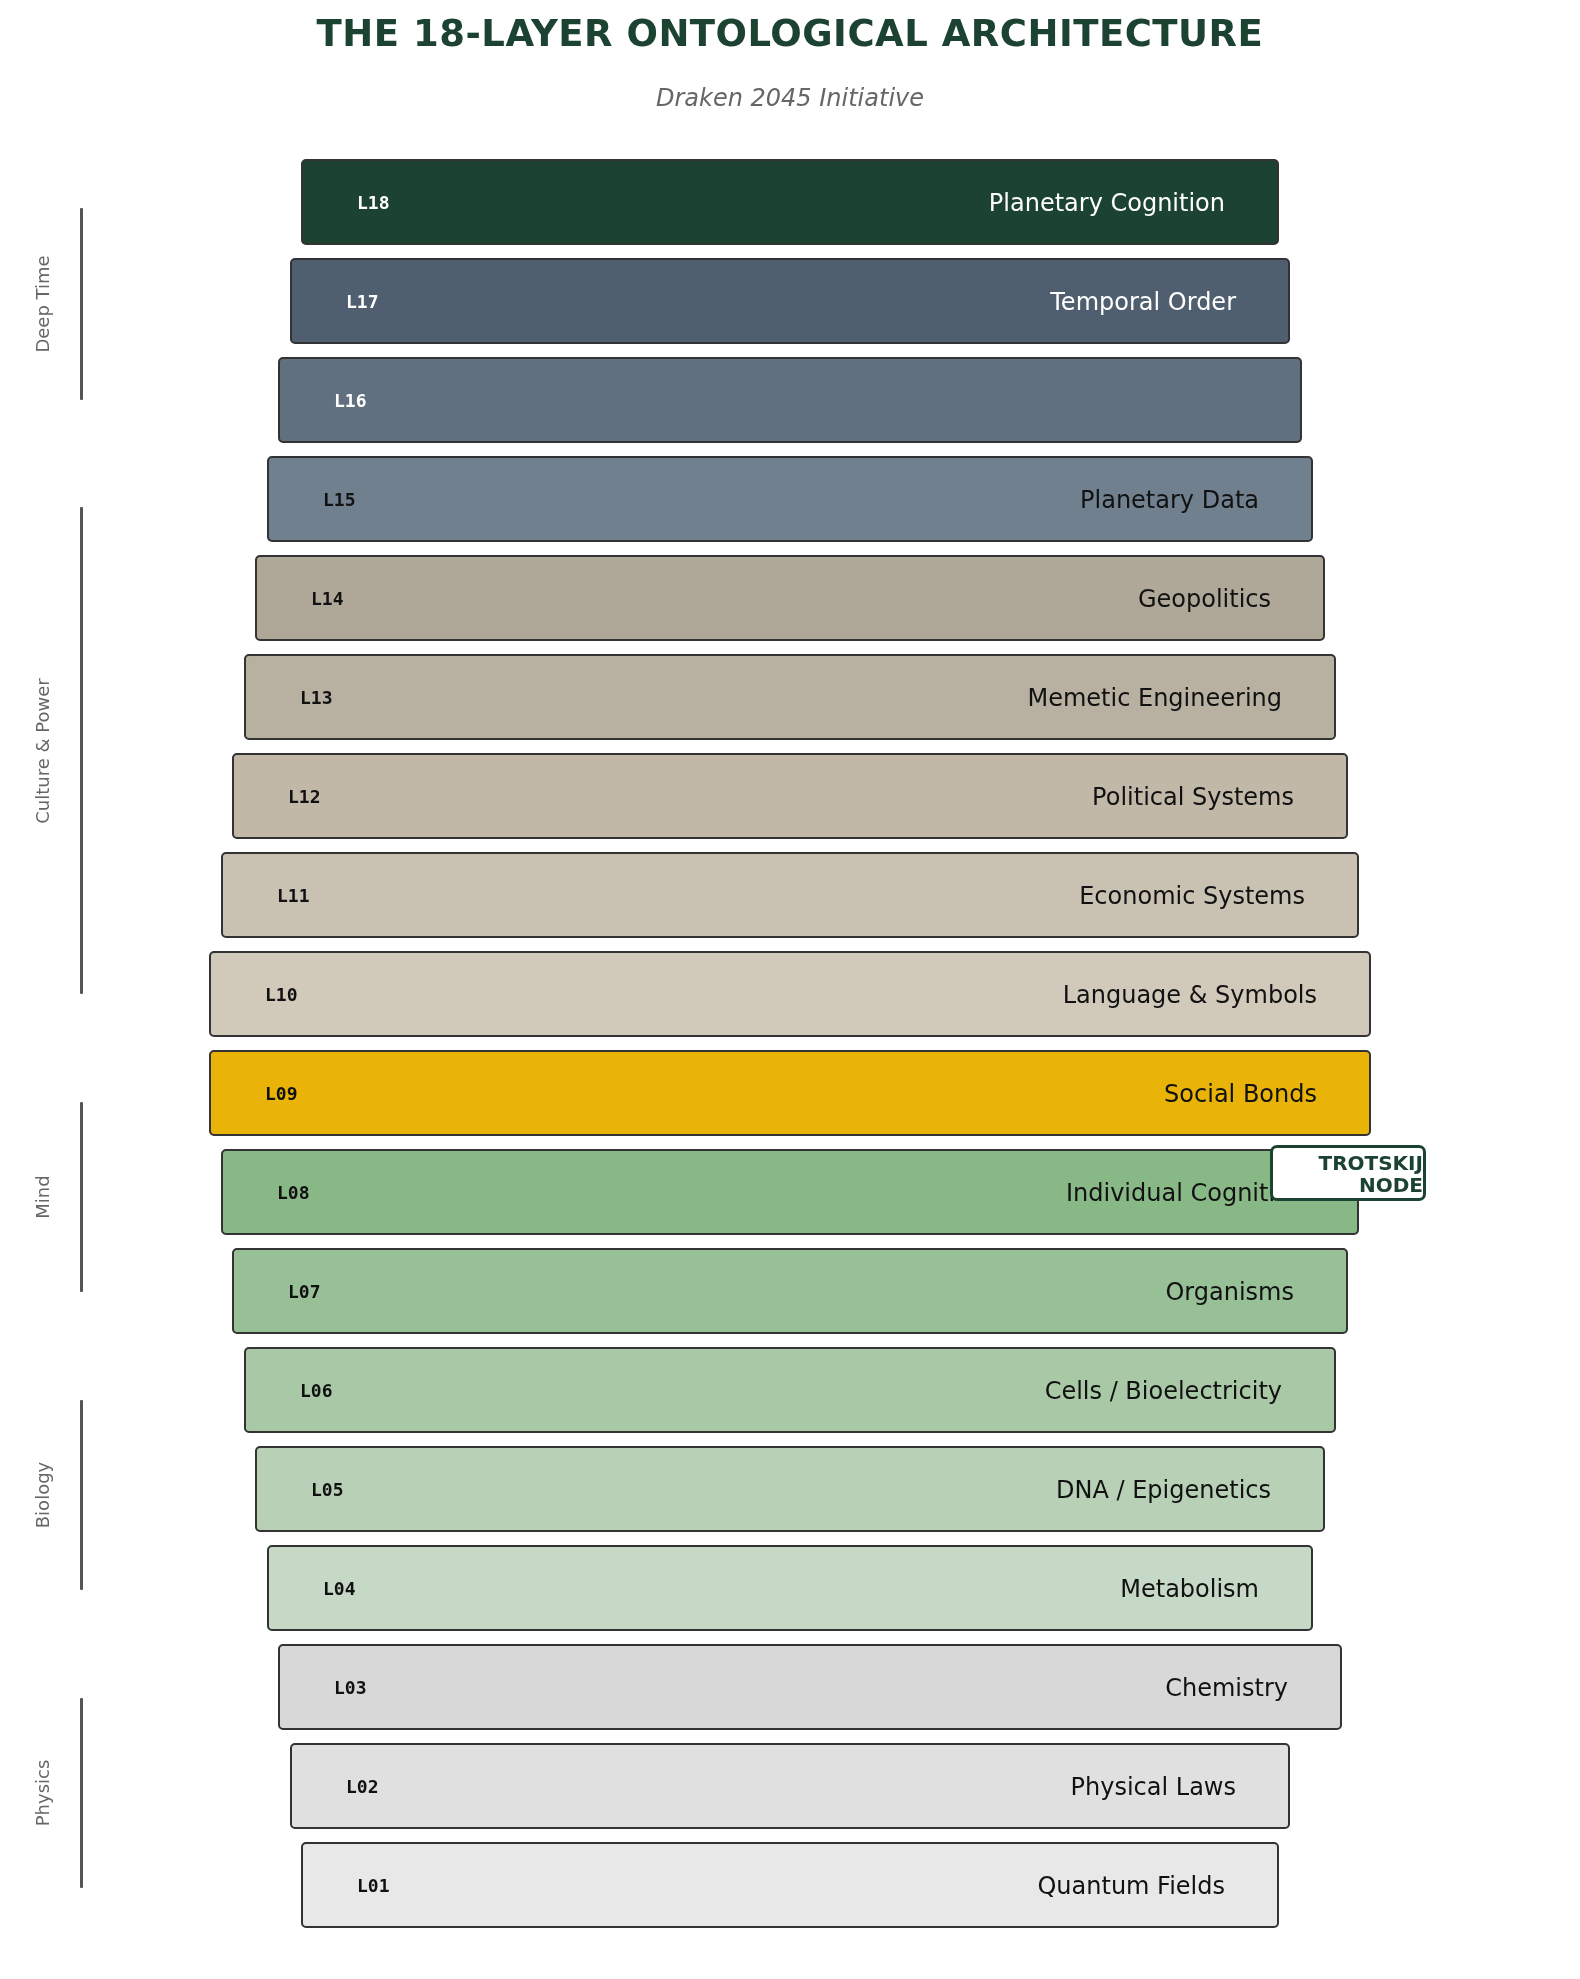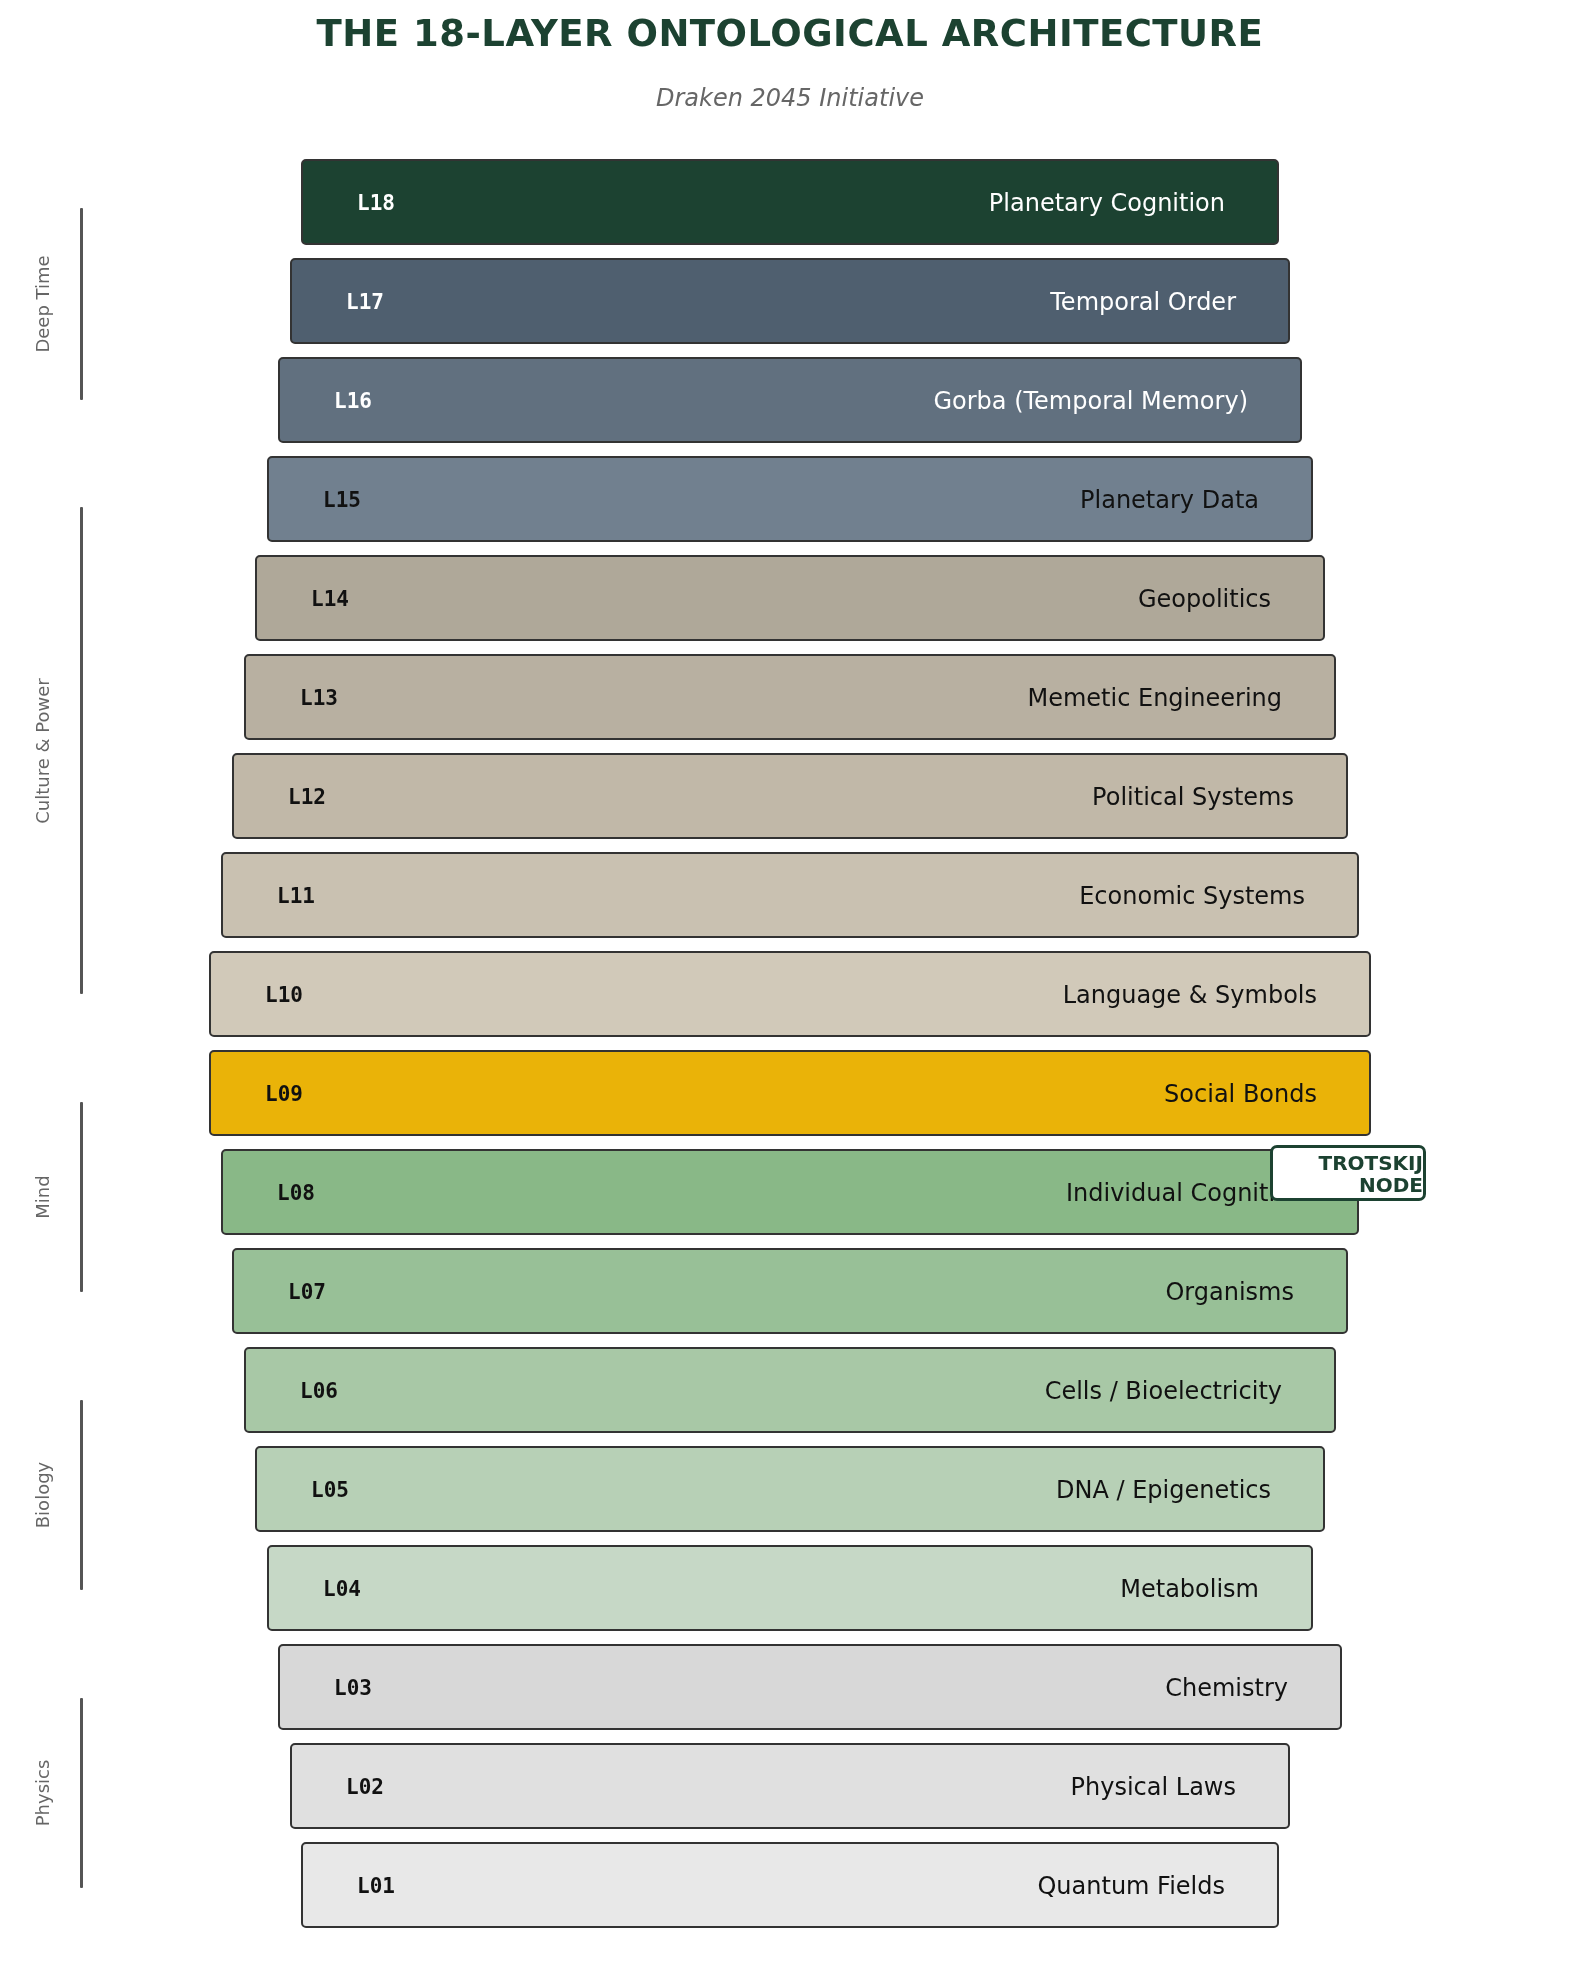--- a/index.html
+++ b/index.html
@@ -1,20 +1,20 @@
 <!DOCTYPE html>
 <html><head>
 <meta charset="utf-8">
 <style>
   html, body { margin:0; padding:0; background:#ffffff; }
   body { width:1580px; height:1979px; position:relative; overflow:hidden; font-family:"DejaVu Sans", sans-serif; }
   .title { position:absolute; left:0; width:1580px; top:12px; text-align:center; font-size:37px; font-weight:bold; color:#1c4231; letter-spacing:0.5px; }
   .subtitle { position:absolute; left:0; width:1580px; top:84px; text-align:center; font-size:24px; font-style:italic; color:#666666; }
   .layer { position:absolute; height:86px; border:2px solid #333333; border-radius:5px; box-sizing:border-box; }
-  .layer .code { position:absolute; left:54px; top:0; line-height:84px; font-family:"DejaVu Sans Mono", monospace; font-weight:bold; font-size:21px; }
+  .layer .code { position:absolute; left:54px; top:0; line-height:84px; font-family:"DejaVu Sans Mono", monospace; font-weight:bold; font-size:18px; }
   .layer .name { position:absolute; right:52px; top:0; line-height:84px; font-size:24px; }
   .group-bar { position:absolute; left:80px; width:3px; background:#555555; border-radius:1px; }
   .group-label { position:absolute; font-size:18px; color:#666666; white-space:nowrap; transform-origin:center center; transform:translate(-50%,-50%) rotate(-90deg); }
   .callout { position:absolute; left:1270px; top:1145px; width:156px; height:56px; border:3px solid #1c4231; border-radius:7px; background:#ffffff; box-sizing:border-box; text-align:right; color:#1c4231; font-weight:bold; font-size:20px; line-height:22px; padding-top:4px; }
 </style>
 </head>
 <body>
 
 <div class="title">THE 18-LAYER ONTOLOGICAL ARCHITECTURE</div>
 <div class="subtitle">Draken 2045 Initiative</div>
@@ -23,21 +23,20 @@
     <div class="layer" style="left: 301px; width: 978px; top: 159px; background: rgb(28, 66, 49); color: rgb(255, 255, 255);">
       <span class="code">L18</span>
       <span class="name">Planetary Cognition</span>
     </div>
     <div class="layer" style="left: 290px; width: 1000px; top: 258px; background: rgb(79, 95, 111); color: rgb(255, 255, 255);">
       <span class="code">L17</span>
       <span class="name">Temporal Order</span>
     </div>
     <div class="layer" style="left: 278px; width: 1024px; top: 357px; background: rgb(97, 112, 127); color: rgb(255, 255, 255);">
       <span class="code">L16</span>
-      <span class="name">Gorba (Temporal Memory)</span>
     </div>
     <div class="layer" style="left: 267px; width: 1046px; top: 456px; background: rgb(113, 128, 143); color: rgb(17, 17, 17);">
       <span class="code">L15</span>
       <span class="name">Planetary Data</span>
     </div>
     <div class="layer" style="left: 255px; width: 1070px; top: 555px; background: rgb(175, 168, 153); color: rgb(17, 17, 17);">
       <span class="code">L14</span>
       <span class="name">Geopolitics</span>
     </div>
     <div class="layer" style="left: 244px; width: 1092px; top: 654px; background: rgb(184, 176, 161); color: rgb(17, 17, 17);">

